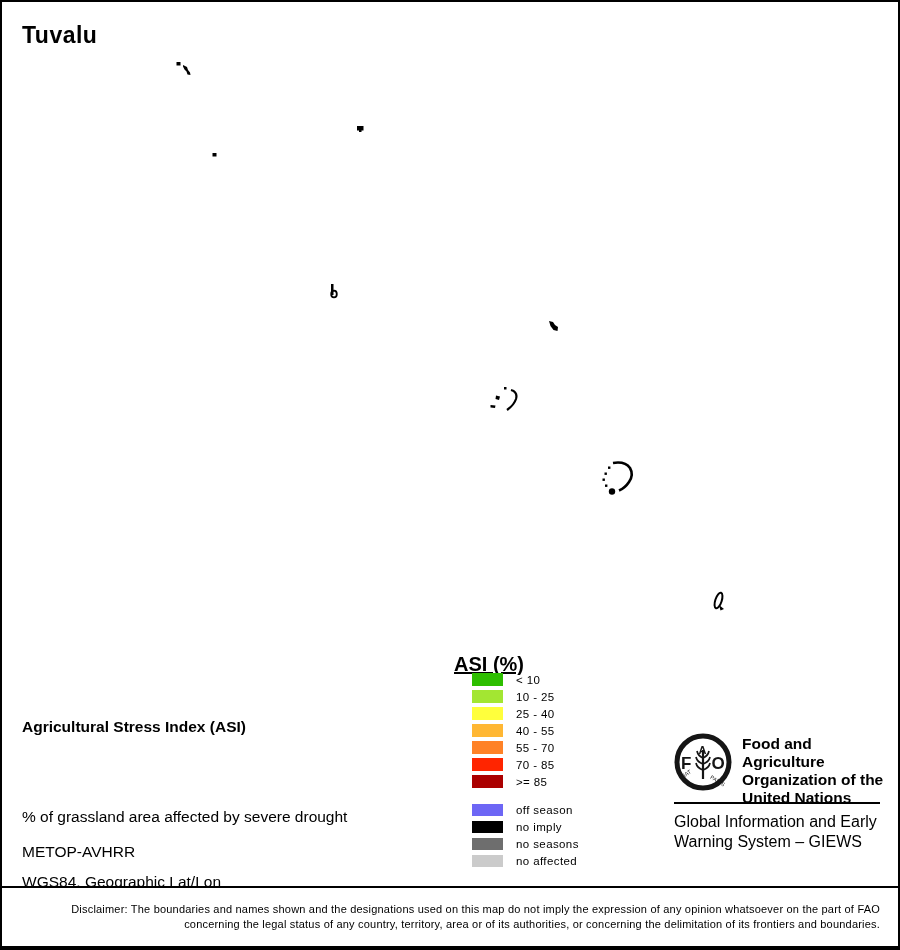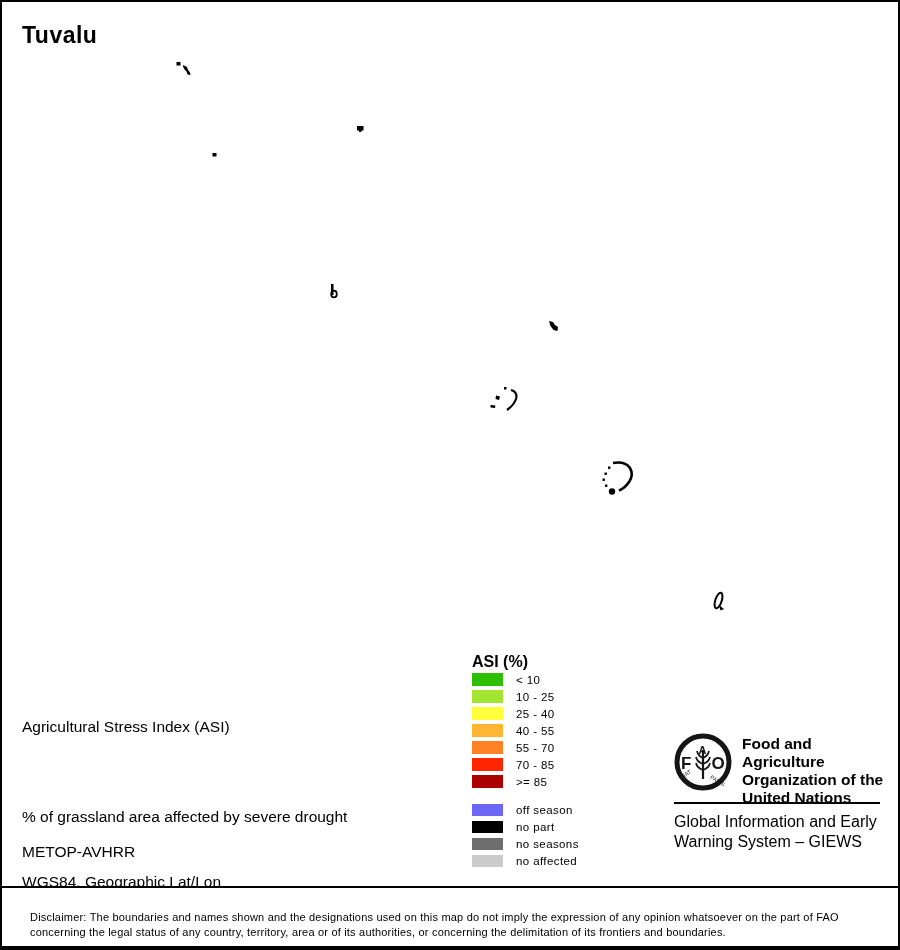--- a/index.html
+++ b/index.html
@@ -17,30 +17,30 @@
     position:absolute;left:20px;top:20px;
     font-size:23px;font-weight:bold;letter-spacing:0.5px;
   }
   .map-layer{position:absolute;left:0;top:0;}
 
   
   .info-block{
     position:absolute;left:20px;top:650px;
     font-size:15.5px;line-height:30px;white-space:pre;
   }
-  .info-heading{font-weight:normal;}
+  .info-heading{font-weight:bold;}
   .source-block{
     position:absolute;left:20px;top:835px;
     font-size:15.5px;line-height:30px;
   }
 
   
   .asi-heading{
-    position:absolute;left:470px;top:651px;
-    font-size:16px;font-weight:bold;
+    position:absolute;left:452px;top:651px;
+    font-size:20px;font-weight:bold;text-decoration:underline;
   }
   .asi-classes{position:absolute;left:470px;top:671px;text-align:center;}
   .legend-row{display:flex;align-items:center;height:13px;margin-bottom:4px;}
   .swatch{width:31px;height:13px;flex:0 0 31px;}
   .legend-label{margin-left:13px;font-size:11.5px;letter-spacing:0.4px;white-space:nowrap;}
   .asi-extra{position:absolute;left:470px;top:802px;}
   .asi-extra .legend-row{height:12px;margin-bottom:5px;}
   .asi-extra .swatch{height:12px;}
 
   
@@ -58,23 +58,24 @@
   }
 
   
   .disclaimer-box{
     position:absolute;left:0;right:0;bottom:0;height:62px;
     box-sizing:border-box;
     border-top:2px solid #000;border-bottom:2px solid #000;
     background:#fff;
   }
   .disclaimer-text{
-    margin:12px;padding:10px 14px 0 16px;
+    margin:4px;padding:10px 14px 0 16px;
     font-size:11px;line-height:15px;letter-spacing:0.2px;
     max-width:875px;
+    text-align:right;
   }
 </style>
 </head>
 <body>
 
 <div class="page">
 
   <svg class="map-layer" width="900" height="950" viewBox="0 0 900 950">
     <g fill="#000" stroke="none">
       <rect x="174.5" y="60" width="4" height="3.5"></rect>
@@ -162,21 +163,21 @@
     </div>
   </div>
 
   <div class="asi-extra">
     <div class="legend-row">
       <span class="swatch" style="background-color: rgb(109, 102, 245);"></span>
       <span class="legend-label">off season</span>
     </div>
     <div class="legend-row">
       <span class="swatch" style="background-color: rgb(0, 0, 0);"></span>
-      <span class="legend-label">no part</span>
+      <span class="legend-label">no imply</span>
     </div>
     <div class="legend-row">
       <span class="swatch" style="background-color: rgb(110, 110, 110);"></span>
       <span class="legend-label">no seasons</span>
     </div>
     <div class="legend-row">
       <span class="swatch" style="background-color: rgb(203, 203, 203);"></span>
       <span class="legend-label">no affected</span>
     </div>
   </div>

